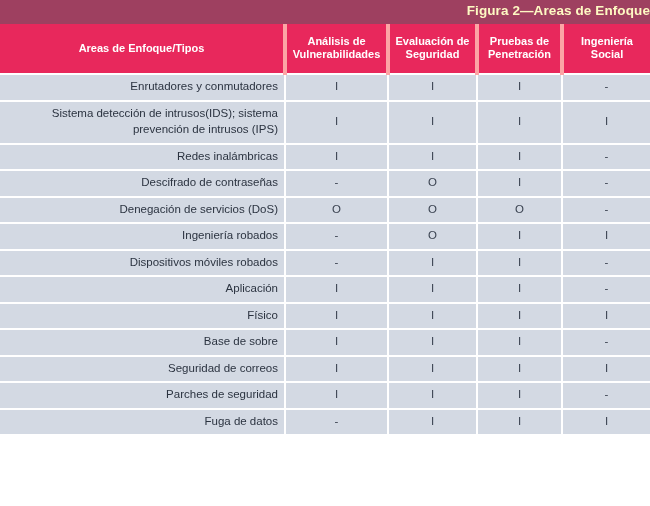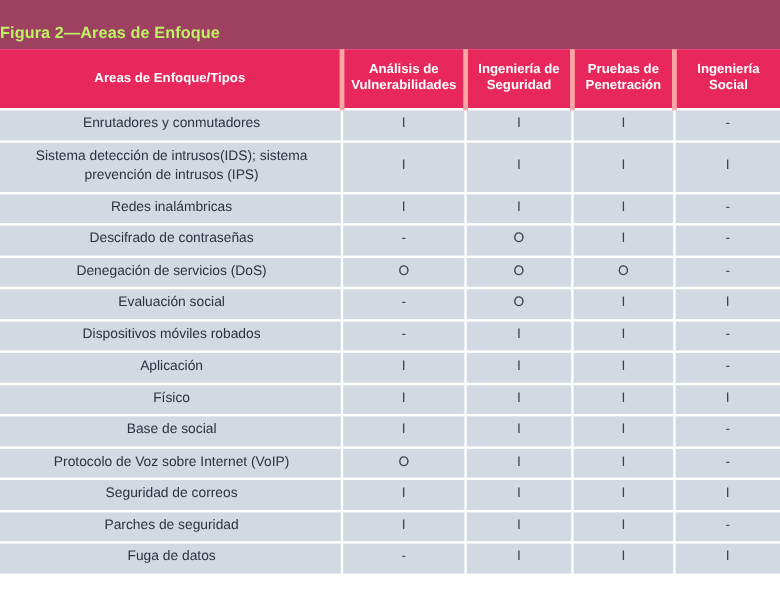--- a/index.html
+++ b/index.html
@@ -13,25 +13,25 @@
     font-family: "Liberation Sans", sans-serif;
     color: #2b3340;
     overflow: hidden;
   }
   .figure {
     width: 650px;
     box-sizing: border-box;
   }
   .figure-title {
     background: #9e4060;
-    color: #bef264;
+    color: #fef9c3;
     font-size: 13.5px;
     font-weight: bold;
-    text-align: left;
-    padding: 20px 0 6px 0;
+    text-align: right;
+    padding: 3px 0 6px 0;
     letter-spacing: 0.1px;
   }
   table.focus-table {
     width: 650px;
     border-collapse: collapse;
     table-layout: fixed;
     font-size: 11px;
   }
   table.focus-table col.c0 { width: 285px; }
   table.focus-table col.c1 { width: 103px; }
@@ -63,21 +63,21 @@
     background: #d3d9e3;
     border-left: 2px solid #ffffff;
     border-right: 2px solid #ffffff;
     border-bottom: 2px solid #ffffff;
     padding: 4px 0 5px 0;
     height: 15px;
     line-height: 1.35;
     vertical-align: middle;
   }
   tbody td.label {
-    text-align: center;
+    text-align: right;
     padding-left: 8px;
     padding-right: 6px;
     border-left: none;
     font-size: 11.5px;
     color: #2b3340;
     margin-left: 26px;
   }
   tbody td.mark {
     text-align: center;
     font-size: 11.5px;
@@ -108,21 +108,21 @@
     <thead>
       <tr>
         <th class="first">
           <span>Areas de Enfoque/Tipos</span>
         </th>
         <th>
           <span>Análisis de</span><br>
           <span>Vulnerabilidades</span>
         </th>
         <th>
-          <span>Ingeniería de</span><br>
+          <span>Evaluación de</span><br>
           <span>Seguridad</span>
         </th>
         <th>
           <span>Pruebas de</span><br>
           <span>Penetración</span>
         </th>
         <th class="last">
           <span>Ingeniería</span><br>
           <span>Social</span>
         </th>
@@ -158,21 +158,21 @@
           <td class="mark last">-</td>
         </tr>
         <tr>
           <td class="label">Denegación de servicios (DoS)</td>
           <td class="mark">O</td>
           <td class="mark">O</td>
           <td class="mark">O</td>
           <td class="mark last">-</td>
         </tr>
         <tr>
-          <td class="label">Evaluación social</td>
+          <td class="label">Ingeniería robados</td>
           <td class="mark">-</td>
           <td class="mark">O</td>
           <td class="mark">I</td>
           <td class="mark last">I</td>
         </tr>
         <tr>
           <td class="label">Dispositivos móviles robados</td>
           <td class="mark">-</td>
           <td class="mark">I</td>
           <td class="mark">I</td>
@@ -186,29 +186,22 @@
           <td class="mark last">-</td>
         </tr>
         <tr>
           <td class="label">Físico</td>
           <td class="mark">I</td>
           <td class="mark">I</td>
           <td class="mark">I</td>
           <td class="mark last">I</td>
         </tr>
         <tr>
-          <td class="label">Base de social</td>
-          <td class="mark">I</td>
-          <td class="mark">I</td>
-          <td class="mark">I</td>
-          <td class="mark last">-</td>
-        </tr>
-        <tr>
-          <td class="label">Protocolo de Voz sobre Internet (VoIP)</td>
-          <td class="mark">O</td>
+          <td class="label">Base de sobre</td>
+          <td class="mark">I</td>
           <td class="mark">I</td>
           <td class="mark">I</td>
           <td class="mark last">-</td>
         </tr>
         <tr>
           <td class="label">Seguridad de correos</td>
           <td class="mark">I</td>
           <td class="mark">I</td>
           <td class="mark">I</td>
           <td class="mark last">I</td>

